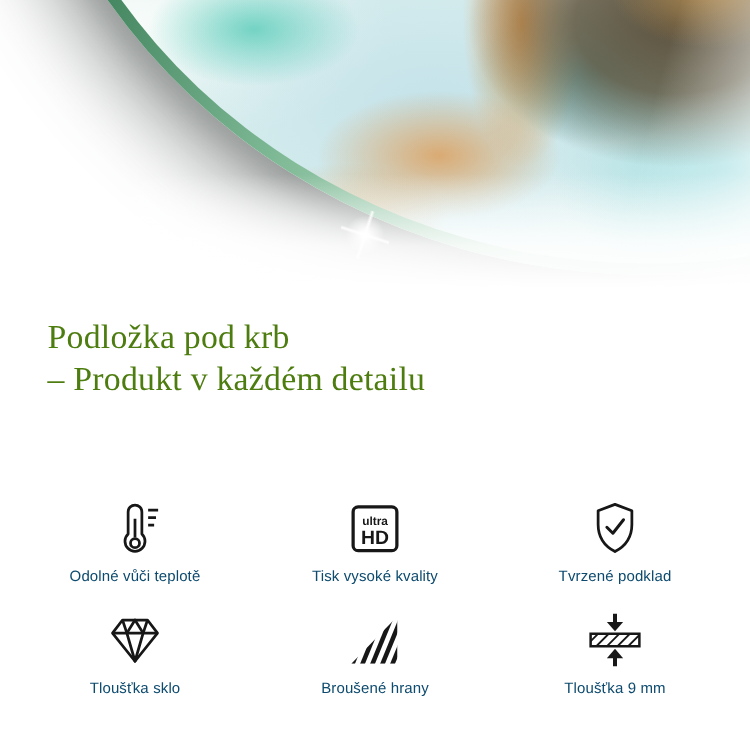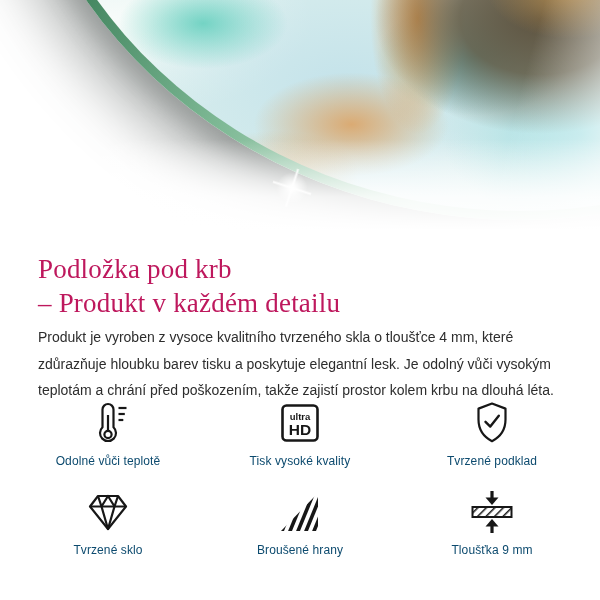--- a/index.html
+++ b/index.html
@@ -43,21 +43,21 @@
       radial-gradient(circle at 50% 50%, rgba(255,255,255,.95) 0 10%, rgba(255,255,255,0) 55%),
       linear-gradient(rgba(255,255,255,0) 45%, rgba(255,255,255,.9) 50%, rgba(255,255,255,0) 55%),
       linear-gradient(90deg, rgba(255,255,255,0) 45%, rgba(255,255,255,.9) 50%, rgba(255,255,255,0) 55%);
     transform:rotate(18deg);
   }
 
   
   .title{
     position:absolute;left:38px;top:234px;width:540px;
     font-family:"Liberation Serif","DejaVu Serif",serif;font-size:27px;line-height:34px;
-    font-weight:500;color:#be185d;letter-spacing:.2px;
+    font-weight:500;color:#4d7c0f;letter-spacing:.2px;
   }
   .desc{
     position:absolute;left:38px;top:310px;width:537px;
     font-size:14px;line-height:26.5px;color:#2d2d2d;
   }
 
   
   .features{
     position:absolute;left:12px;top:399px;width:576px;
     display:grid;grid-template-columns:repeat(3,192px);row-gap:20px;
@@ -80,21 +80,20 @@
     </div>
     <div class="hero-fade"></div>
     <div class="sparkle"></div>
   </div>
 
   <h1 class="title">
     <span>Podložka pod krb</span><br>
     <span>– Produkt v každém detailu</span>
   </h1>
 
-  <p class="desc">Produkt je vyroben z vysoce kvalitního tvrzeného skla o tloušťce 4 mm, které zdůrazňuje hloubku barev tisku a poskytuje elegantní lesk. Je odolný vůči vysokým teplotám a chrání před poškozením, takže zajistí prostor kolem krbu na dlouhá léta.</p>
 
   <div class="features">
 
     <div class="feature">
       <div class="icon-box">
         <svg width="44" height="46" viewBox="0 0 44 46">
           <path class="ico-stroke" stroke-linejoin="round" d="M16.5 9.5 a5.5 5.5 0 0 1 11 0 V27.2 a8 8 0 1 1 -11 0 Z"></path>
           <line class="ico-stroke" x1="22" y1="15" x2="22" y2="30"></line>
           <circle class="ico-stroke" cx="22" cy="34.5" r="3.6"></circle>
           <line class="ico-stroke" x1="32.5" y1="8" x2="40.5" y2="8"></line>
@@ -128,21 +127,21 @@
 
     <div class="feature">
       <div class="icon-box">
         <svg width="46" height="42" viewBox="0 0 46 42">
           <path class="ico-stroke" stroke-linejoin="round" d="M13 5 H33 L41 15.5 L23 38 L5 15.5 Z"></path>
           <line class="ico-stroke" x1="5" y1="15.5" x2="41" y2="15.5"></line>
           <path class="ico-stroke" stroke-linejoin="round" d="M13 5 L16.5 15.5 L23 38 L29.5 15.5 L33 5"></path>
           <path class="ico-stroke" stroke-linejoin="round" d="M16.5 15.5 L23 5 L29.5 15.5"></path>
         </svg>
       </div>
-      <div class="label">Tvrzené sklo</div>
+      <div class="label">Tloušťka sklo</div>
     </div>
 
     <div class="feature">
       <div class="icon-box">
         <svg width="44" height="44" viewBox="0 0 44 44">
           <defs>
             <clipPath id="triClip">
                 <polygon points="3,41 40,3 40,41"></polygon>
               </clipPath>
           </defs>

